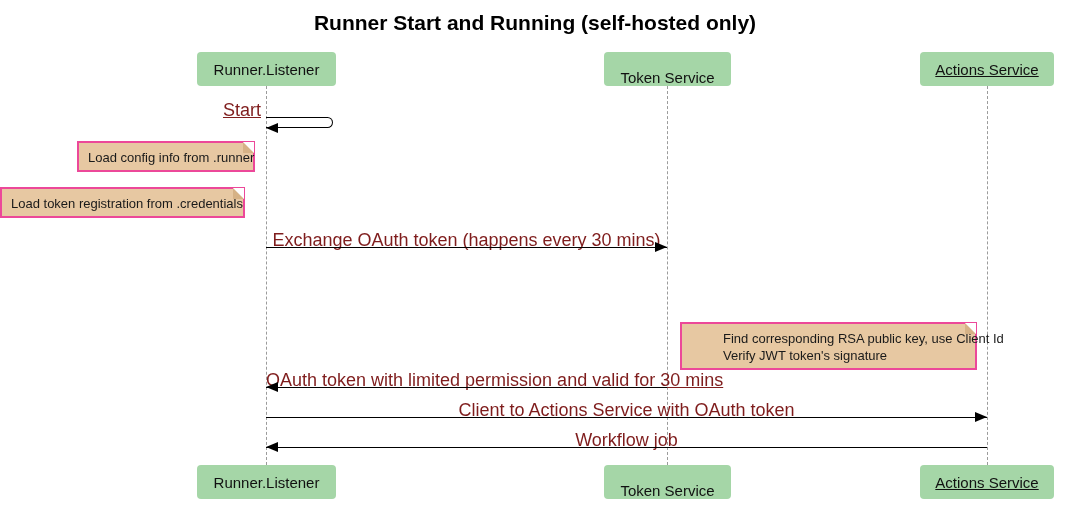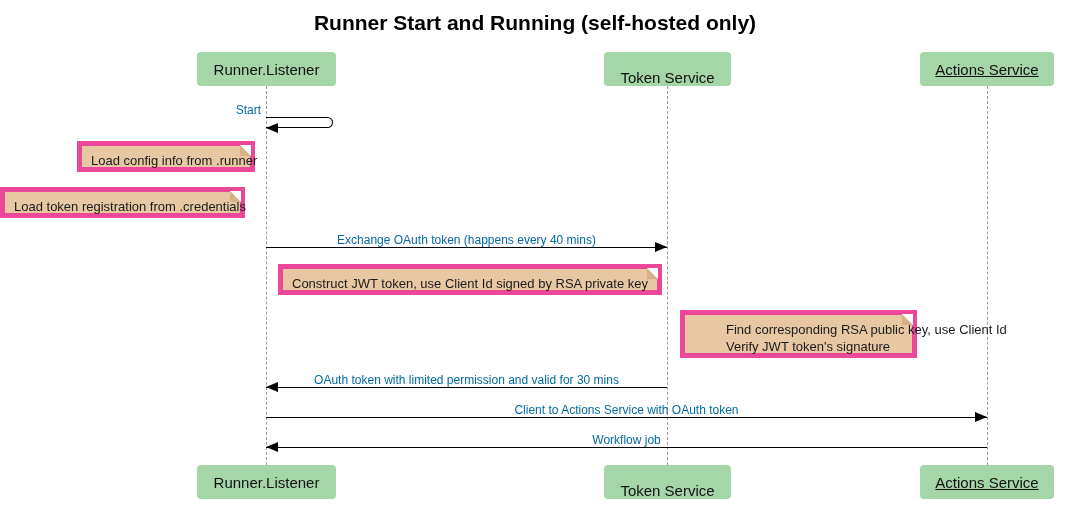--- a/index.html
+++ b/index.html
@@ -19,52 +19,52 @@
     position:absolute;height:34px;background:#a5d6a7;border-radius:4px;
     display:flex;align-items:center;justify-content:center;
     font-size:15px;color:#111;box-sizing:border-box;
   }
   .p-runner{left:197px;width:139px;}
   .p-token{left:604px;width:127px;align-items:flex-end;}
   .p-actions{left:920px;width:134px;text-decoration:underline;}
   .row-top{top:52px;}
   .row-bottom{top:465px;}
   .msg-label{
-    position:absolute;font-size:12px;color:#0369a1;white-space:nowrap;
-    text-align:center;line-height:14px;
+    position:absolute;font-size:18px;color:#7f1d1d;white-space:nowrap;
+    text-align:center;line-height:14px;text-decoration:underline;
   }
   .msg-line{position:absolute;height:0;border-top:1.5px solid #000;}
   .arrow-right{
     position:absolute;width:0;height:0;
     border-top:5px solid transparent;border-bottom:5px solid transparent;
     border-left:12px solid #000;
   }
   .arrow-left{
     position:absolute;width:0;height:0;
     border-top:5px solid transparent;border-bottom:5px solid transparent;
     border-right:12px solid #000;
   }
   .self-loop{
     position:absolute;left:266px;top:117px;width:66px;height:9px;
     border:1.5px solid #000;border-left:none;
     border-radius:0 9px 9px 0;
   }
   .note{
-    position:absolute;background:#e7c8a2;border:5px solid #ec4899;
+    position:absolute;background:#e7c8a2;border:2px solid #ec4899;
     box-sizing:border-box;font-size:13px;line-height:17px;
     padding:6px 9px;white-space:pre;color:#1a1a1a;
   }
   .note::before{
     content:"";position:absolute;top:-1px;right:-1px;width:0;height:0;
     border-left:11px solid #d6b286;border-top:11px solid #ffffff;
   }
   .note-1{left:77px;top:141px;width:178px;height:31px;}
   .note-2{left:0;top:187px;width:245px;height:31px;}
   .note-3{left:278px;top:264px;width:384px;height:31px;}
-  .note-4{left:680px;top:310px;width:237px;height:48px;padding-left:41px;}
+  .note-4{left:680px;top:322px;width:297px;height:48px;padding-left:41px;}
   .start-label{left:161px;width:100px;top:103px;text-align:right;}
   .m2-label{left:266px;width:401px;top:233px;}
   .m3-label{left:266px;width:401px;top:373px;}
   .m4-label{left:266px;width:721px;top:403px;}
   .m5-label{left:266px;width:721px;top:433px;}
 </style>
 </head>
 <body>
 
 <div class="diagram">
@@ -92,29 +92,28 @@
     <span>Token Service</span>
   </div>
   <div class="participant p-actions row-bottom">
     <span>Actions Service</span>
   </div>
 
   <div class="msg-label start-label">Start</div>
   <div class="self-loop"></div>
   <div class="arrow-left" style="left:266px;top:123px;"></div>
 
-  <div class="msg-label m2-label">Exchange OAuth token (happens every 40 mins)</div>
+  <div class="msg-label m2-label">Exchange OAuth token (happens every 30 mins)</div>
   <div class="msg-line" style="left:266px;top:247px;width:401px;"></div>
   <div class="arrow-right" style="left:655px;top:242px;"></div>
 
   <div class="note note-1">Load config info from .runner</div>
 
   <div class="note note-2">Load token registration from .credentials</div>
 
-  <div class="note note-3">Construct JWT token, use Client Id signed by RSA private key</div>
 
   <div class="note note-4">Find corresponding RSA public key, use Client Id
 Verify JWT token's signature</div>
 
   <div class="msg-label m3-label">OAuth token with limited permission and valid for 30 mins</div>
   <div class="msg-line" style="left:266px;top:387px;width:401px;"></div>
   <div class="arrow-left" style="left:266px;top:382px;"></div>
 
   <div class="msg-label m4-label">Client to Actions Service with OAuth token</div>
   <div class="msg-line" style="left:266px;top:417px;width:721px;"></div>

